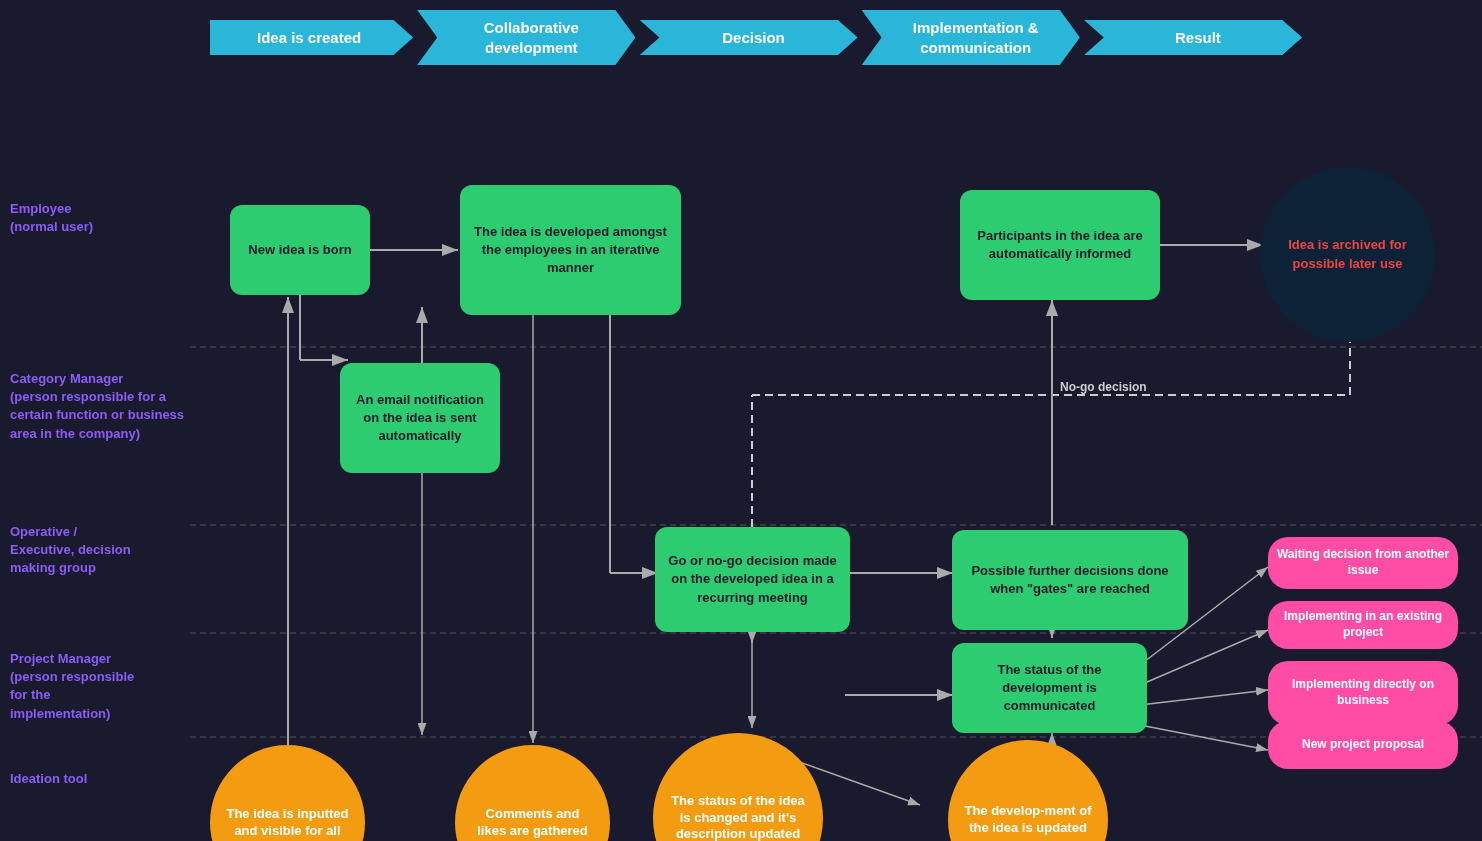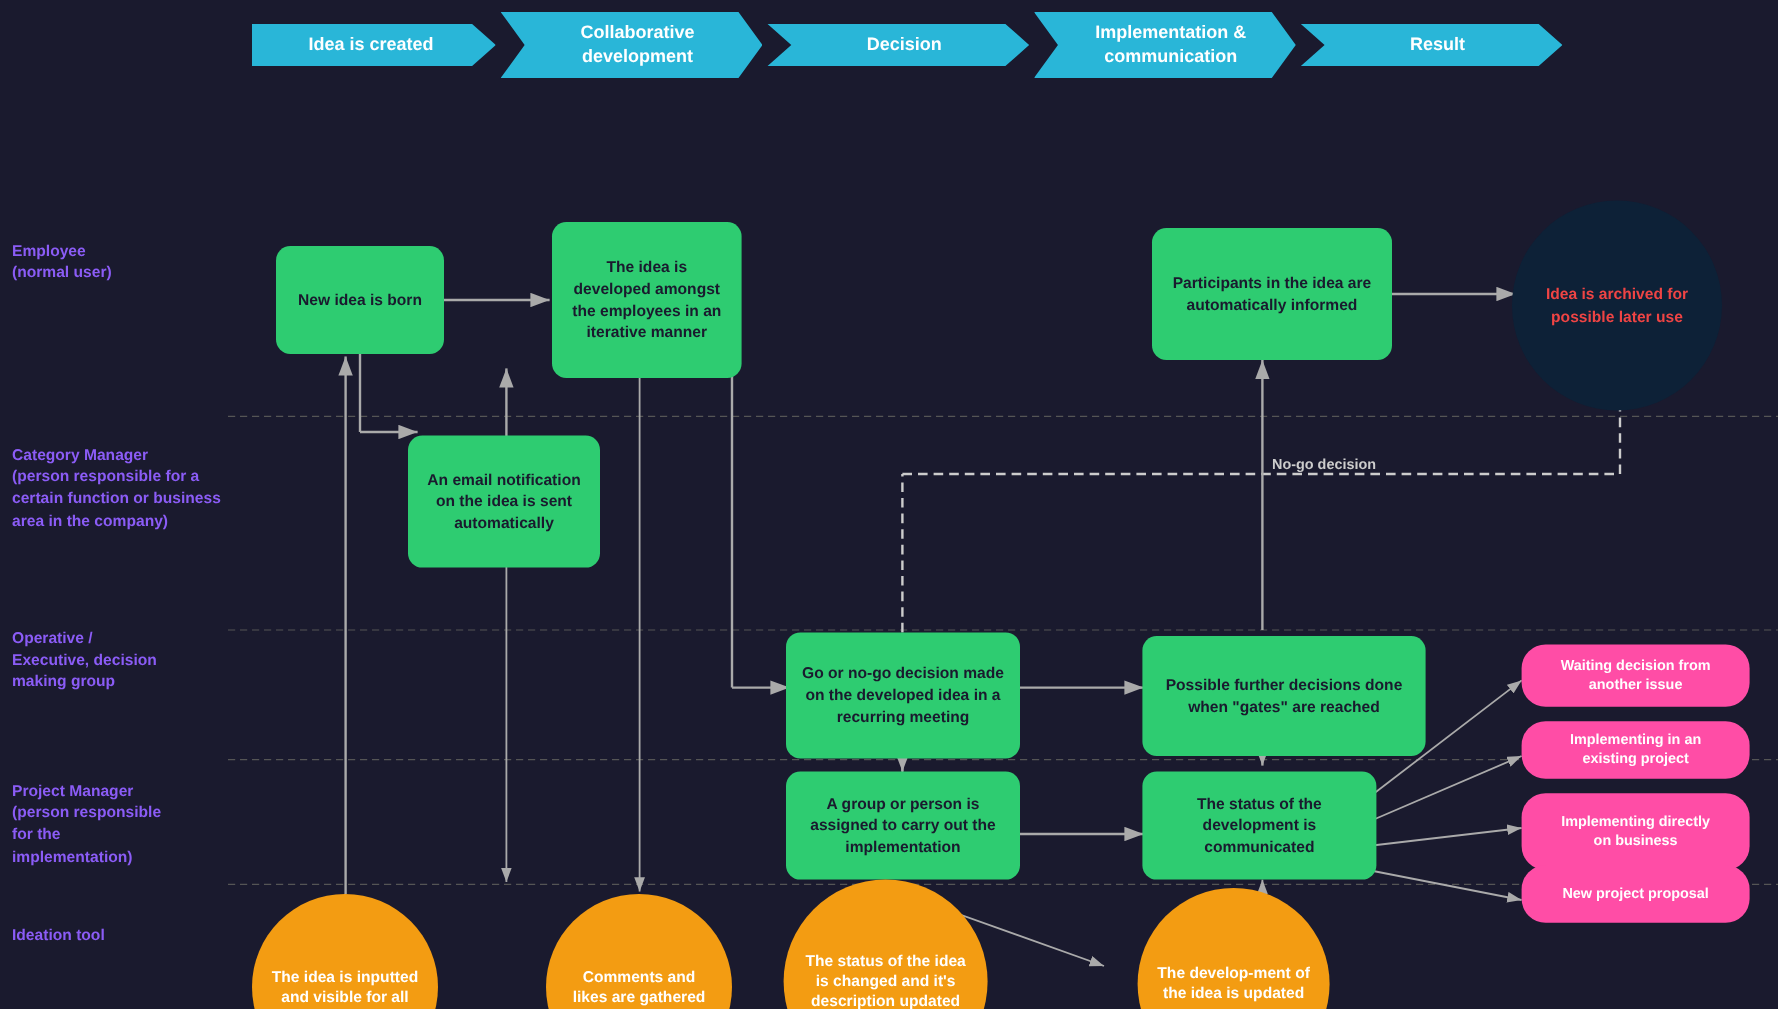--- a/index.html
+++ b/index.html
@@ -98,21 +98,21 @@
 
     
     .pink-box {
       position: absolute;
       background: #ff4da6;
       border-radius: 20px;
       color: white;
       font-weight: bold;
       font-size: 12px;
       text-align: center;
-      padding: 8px 28px;
+      padding: 8px 4px;
       line-height: 1.3;
       display: flex;
       align-items: center;
       justify-content: center;
     }
 
     
     .dark-circle {
       position: absolute;
       background: #0d2137;
@@ -236,35 +236,32 @@
       <line x1="1140" y1="640" x2="1268" y2="665" stroke="#aaa" stroke-width="1.5" marker-end="url(#arrowhead)"></line>
 
       <line x1="1052" y1="655" x2="1052" y2="648" stroke="#aaa" stroke-width="1.5" marker-end="url(#arrowhead)"></line>
 
     </svg>
 
     <div class="green-box" style="left:230px;top:120px;width:140px;height:90px;">
       <span>New idea is born</span>
     </div>
 
-    <div class="green-box" style="left:460px;top:100px;width:158px;height:130px;">
+    <div class="green-box" style="left:460px;top:100px;width:221px;height:130px;">
       <span>The idea is developed amongst the employees in an iterative manner</span>
     </div>
 
     <div class="green-box" style="left:340px;top:278px;width:160px;height:110px;">
       <span>An email notification on the idea is sent automatically</span>
     </div>
 
     <div class="green-box" style="left:655px;top:442px;width:195px;height:105px;">
       <span>Go or no-go decision made on the developed idea in a recurring meeting</span>
     </div>
 
-    <div class="green-box" style="left:655px;top:558px;width:195px;height:90px;">
-      <span>A group or person is assigned to carry out the implementation</span>
-    </div>
 
     <div class="green-box" style="left:960px;top:105px;width:200px;height:110px;">
       <span>Participants in the idea are automatically informed</span>
     </div>
 
     <div class="green-box" style="left:952px;top:445px;width:236px;height:100px;">
       <span>Possible further decisions done when "gates" are reached</span>
     </div>
 
     <div class="green-box" style="left:952px;top:558px;width:195px;height:90px;">

